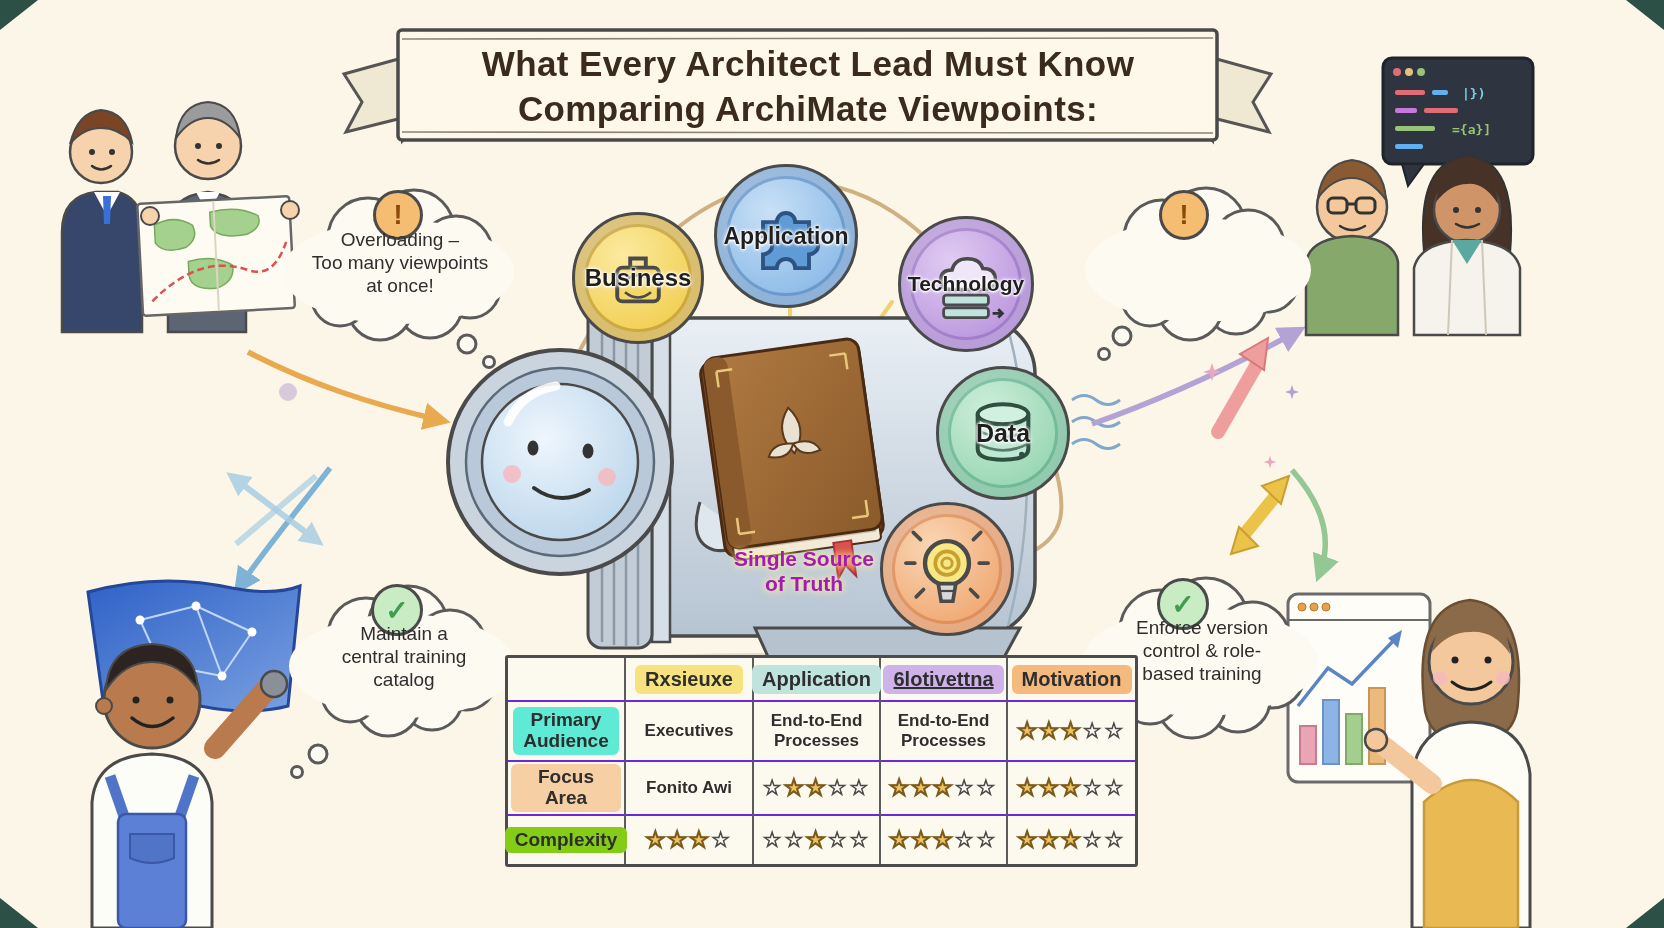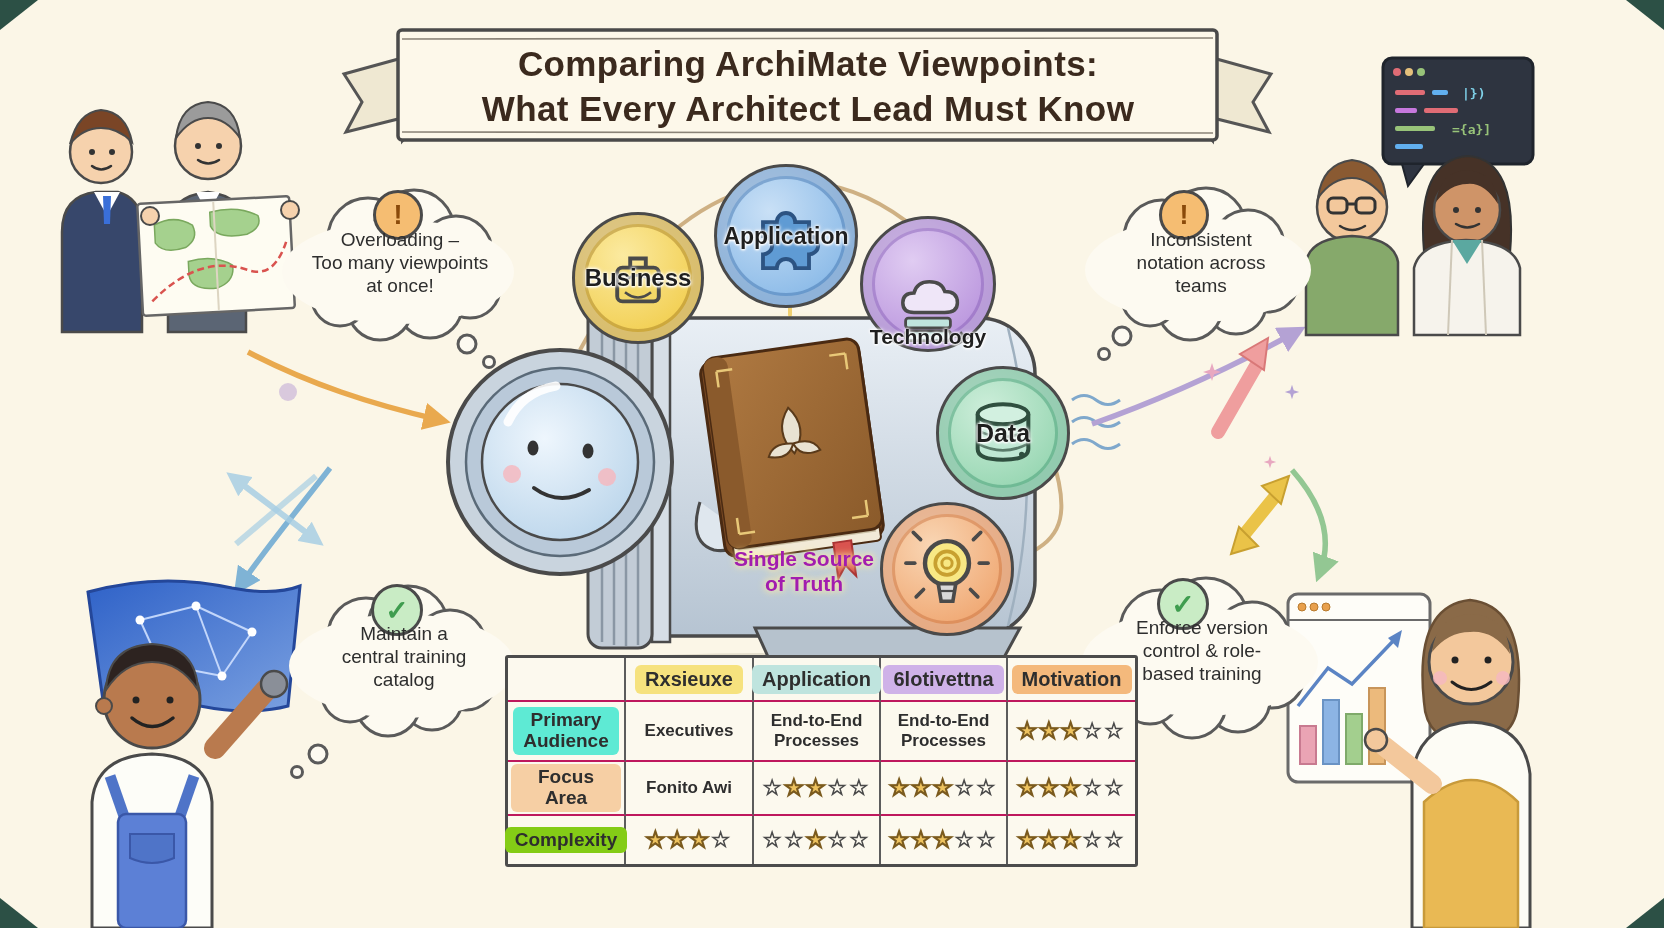--- a/index.html
+++ b/index.html
@@ -30,23 +30,23 @@
          display:flex;align-items:center;justify-content:center;}
   .badge .ic{position:absolute;}
   .badge .lbl{position:relative;font-weight:bold;color:#1f1f1f;white-space:nowrap;
               text-shadow:0 0 3px #fff,0 0 3px #fff,0 0 5px #fff,0 1px 2px #fff;}
   .b-business{left:572px;top:212px;width:126px;height:126px;
     background:radial-gradient(circle at 38% 32%,#fbeaa0,#f2cf52 72%);
     box-shadow:inset 0 0 0 9px rgba(255,255,255,.25),inset 0 0 0 12px rgba(160,120,30,.45);}
   .b-application{left:714px;top:164px;width:138px;height:138px;
     background:radial-gradient(circle at 38% 32%,#c9e0f6,#8cbbe8 72%);
     box-shadow:inset 0 0 0 9px rgba(255,255,255,.25),inset 0 0 0 12px rgba(60,110,170,.45);}
-  .b-technology{left:860px;top:216px;width:130px;height:130px;
+  .b-technology{left:898px;top:216px;width:130px;height:130px;
     background:radial-gradient(circle at 38% 32%,#e0ccf2,#bb97de 72%);
-    box-shadow:inset 0 0 0 9px rgba(255,255,255,.25),inset 0 0 0 12px rgba(130,90,180,.45);align-items:flex-end;}
+    box-shadow:inset 0 0 0 9px rgba(255,255,255,.25),inset 0 0 0 12px rgba(130,90,180,.45);}
   .b-data{left:936px;top:366px;width:128px;height:128px;
     background:radial-gradient(circle at 38% 32%,#cdeeda,#97d6b2 72%);
     box-shadow:inset 0 0 0 9px rgba(255,255,255,.25),inset 0 0 0 12px rgba(60,150,110,.45);}
   .b-motivation{left:880px;top:502px;width:128px;height:128px;
     background:radial-gradient(circle at 38% 32%,#f9d6b4,#f0a873 72%);
     box-shadow:inset 0 0 0 9px rgba(255,255,255,.25),inset 0 0 0 12px rgba(200,110,60,.45);}
   .b-business .lbl{font-size:24px;}
   .b-application .lbl{font-size:23px;}
   .b-technology .lbl{font-size:21px;}
   .b-data .lbl{font-size:25px;}
@@ -54,27 +54,27 @@
   
   .caption{position:absolute;left:716px;top:546px;width:176px;text-align:center;
            font-weight:bold;font-size:21px;line-height:1.2;color:#a21caf;white-space:pre-line;
            text-shadow:0 0 6px #fbe9a6,0 0 10px #fbe9a6;}
 
   
   .cmp-table{position:absolute;left:505px;top:655px;display:grid;
              grid-template-columns:118px 128px 127px 127px 127px;
              grid-template-rows:44px 60px 54px 48px;
              background:#fcf9ee;border:3px solid #4c4c4c;border-radius:3px;}
-  .cell{border-right:2px solid #5c5c5c;border-bottom:2px solid #be185d;
+  .cell{border-right:2px solid #5c5c5c;border-bottom:2px solid #6d28d9;
         display:flex;align-items:center;justify-content:center;text-align:center;
         font-weight:bold;color:#2e2e2e;padding:2px 3px;white-space:pre-line;}
   .cell:nth-child(5n){border-right:none;}
   .row-last .cell,.cell.last-row{border-bottom:none;}
   .chip{border-radius:6px;padding:3px 10px;}
-  .hc1{background:#f6e27e;} .hc2{background:#bfe4de;} .hc3{background:#cfb2e8;} .hc4{background:#f4b97c;}
+  .hc1{background:#f6e27e;} .hc2{background:#bfe4de;} .hc3{background:#cfb2e8;text-decoration:underline;} .hc4{background:#f4b97c;}
   .rl1{background:#5eead4;} .rl2{background:#f6cfa4;} .rl3{background:#84cc16;}
   .hdr{font-size:20px;} .rowlbl{font-size:19px;line-height:1.1;} .val{font-size:17px;line-height:1.15;}
   .starcell{font-size:22px;letter-spacing:2px;white-space:nowrap;}
   .sf{color:#eec35f;-webkit-text-stroke:1.2px #7a5a1e;text-shadow:0 0 1px #7a5a1e;}
   .se{color:#4a4a4a;}
 </style>
 </head>
 <body>
 
 <div class="canvas">
@@ -376,35 +376,32 @@
     <circle cx="1252" cy="640" r="38"></circle>
         <circle cx="1272" cy="676" r="32"></circle>
         <circle cx="1238" cy="700" r="32"></circle>
     <circle cx="1192" cy="704" r="34"></circle>
         <circle cx="1150" cy="694" r="30"></circle>
     <ellipse cx="1200" cy="662" rx="118" ry="54" stroke="none"></ellipse>
   </g>
 </svg>
 
 <div class="title">
+  <div>What Every Architect Lead Must Know</div>
   <div>Comparing ArchiMate Viewpoints:</div>
-  <div>What Every Architect Lead Must Know</div>
 </div>
 
 <div class="mini-badge warn" style="left:373px;top:190px;width:44px;height:44px;">!</div>
 <div class="mini-badge warn" style="left:1159px;top:190px;width:44px;height:44px;">!</div>
 <div class="mini-badge check" style="left:371px;top:584px;width:46px;height:46px;">✓</div>
 <div class="mini-badge check" style="left:1157px;top:578px;width:46px;height:46px;">✓</div>
 
 <div class="bubble-text bt-tl">Overloading –
 Too many viewpoints
 at once!</div>
-<div class="bubble-text bt-tr">Inconsistent
-notation across
-teams</div>
 <div class="bubble-text bt-bl">Maintain a
 central training
 catalog</div>
 <div class="bubble-text bt-br">Enforce version
 control &amp; role-
 based training</div>
 
 <div class="badge b-business">
   <svg class="ic" width="78" height="78" viewBox="0 0 60 60">
     <rect x="14" y="22" width="32" height="26" rx="4" fill="#f3d867" stroke="#4a4a4a" stroke-width="3"></rect>

